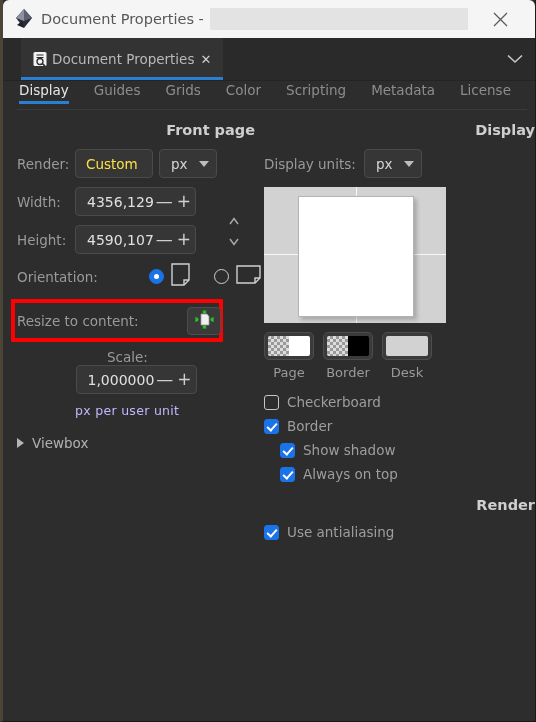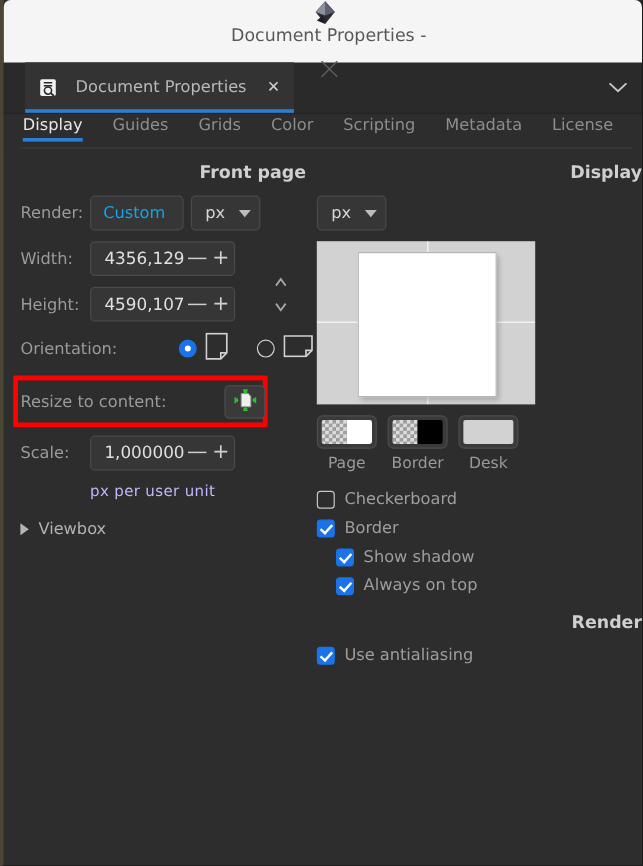--- a/index.html
+++ b/index.html
@@ -19,29 +19,28 @@
     background: #2d2d2d;
     border-left: 3px solid #4a4534;
     border-right: 1px solid #1a1a1a;
     border-bottom: 1px solid #1a1a1a;
     overflow: hidden;
   }
 
   
   .titlebar {
     position: relative;
-    height: 52px;
+    height: 38px;
     background: #f5f5f5;
     display: flex;
     align-items: center;
     padding: 0 0 0 10px;
     box-sizing: border-box;
     border-top-left-radius: 6px;
     border-top-right-radius: 6px;
-    flex-direction: column;
   }
   .app-logo {
     width: 22px; height: 22px;
     margin-right: 6px;
     flex: none;
     position: relative;
   }
   .title-text {
     font-size: 14.5px;
     color: #585858;
@@ -72,21 +71,21 @@
     display: flex;
     align-items: stretch;
     border-bottom: 1px solid #242424;
   }
   .tabstrip-pad { width: 18px; flex: none; background:#2a2a2a; }
   .doc-tab {
     position: relative;
     display: flex; align-items: center;
     padding: 0 10px 0 11px;
     background: #333333;
-    gap: 15px;
+    gap: 4px;
   }
   .doc-tab:after {
     content: ""; position: absolute;
     left: 0; right: 0; bottom: 0; height: 3px;
     background: #2a7fd4;
   }
   .tab-icon {
     width: 16px; height: 16px; flex: none;
     position: relative;
   }
@@ -163,21 +162,21 @@
     border-radius: 4px;
     height: 29px;
     box-sizing: border-box;
     display: flex;
     align-items: center;
     color: #d6d6d6;
     font-size: 13.5px;
   }
   .combo-flat {
     padding: 0 10px;
-    color: #0ea5e9;
+    color: #fde047;
   }
   .combo {
     padding: 0 7px 0 11px;
     gap: 11px;
   }
   .combo .caret {
     width: 0; height: 0;
     border-left: 5px solid transparent;
     border-right: 5px solid transparent;
     border-top: 6px solid #bdbdbd;
@@ -455,21 +454,21 @@
                 <path d="M7.5 1 L11.5 1 M9.5 1 L9.5 3.5 M8 3 L9.5 1.4 L11 3" stroke="#23c823" stroke-width="1.2" fill="none"></path>
                 <path d="M7.5 18 L11.5 18 M9.5 18 L9.5 15.5 M8 16 L9.5 17.6 L11 16" stroke="#23c823" stroke-width="1.2" fill="none"></path>
                 <path d="M1 7 L1 12 M1 9.5 L3.5 9.5 M3 8 L1.4 9.5 L3 11" stroke="#23c823" stroke-width="1.2" fill="none"></path>
                 <path d="M18 7 L18 12 M18 9.5 L15.5 9.5 M16 8 L17.6 9.5 L16 11" stroke="#23c823" stroke-width="1.2" fill="none"></path>
               </svg>
             </span>
           </div>
         </div>
       </div>
 
-      <div class="row" style="margin-top:4px;">
+      <div class="row" style="margin-top:4px;flex-direction:column;">
         <div class="rowlabel">Scale:</div>
         <div class="ctl spin">
           <span class="val">1,000000</span>
           <span class="btns">
             <span>—</span>
             <span>+</span>
           </span>
         </div>
       </div>
       <div class="hint">px per user unit</div>
@@ -478,20 +477,21 @@
         <span class="tri"></span>
         <span class="lbl">Viewbox</span>
       </div>
     </div>
 
     <div class="col-right">
 
       <div class="grouphdr">Display</div>
 
       <div class="row">
+        <div class="rowlabel" style="width:100px;">Display units:</div>
         <div class="ctl combo" style="width:58px;">
           <span>px</span>
           <span class="caret"></span>
         </div>
       </div>
 
       <div class="preview">
         <div class="guide-h"></div>
         <div class="guide-v"></div>
         <div class="page"></div>

